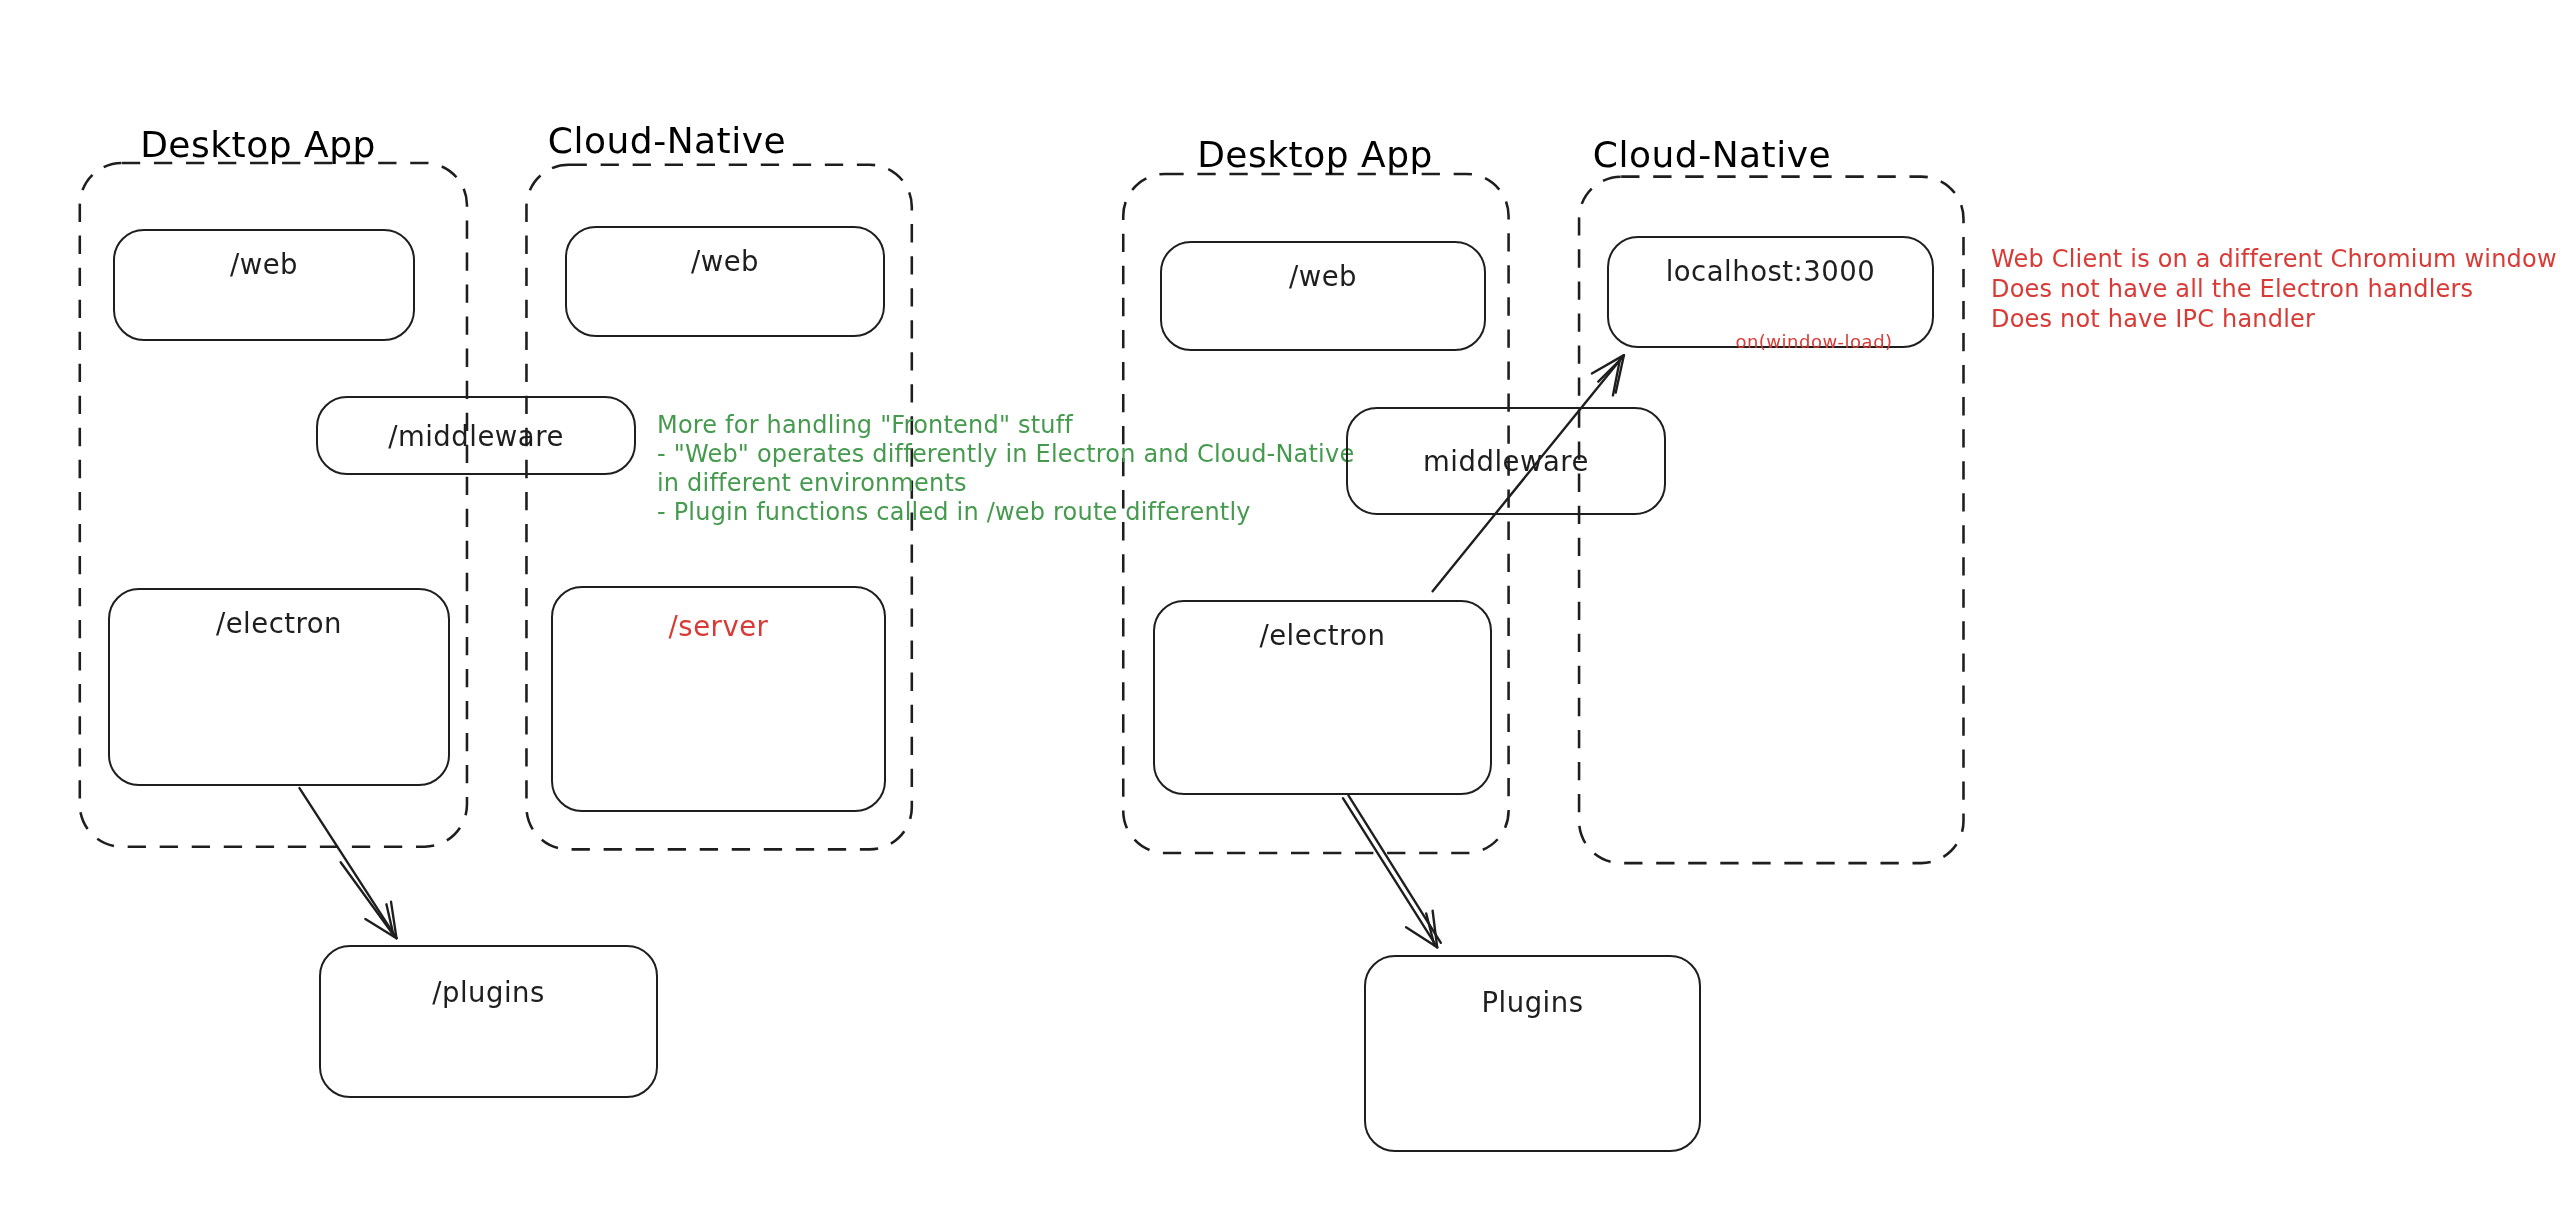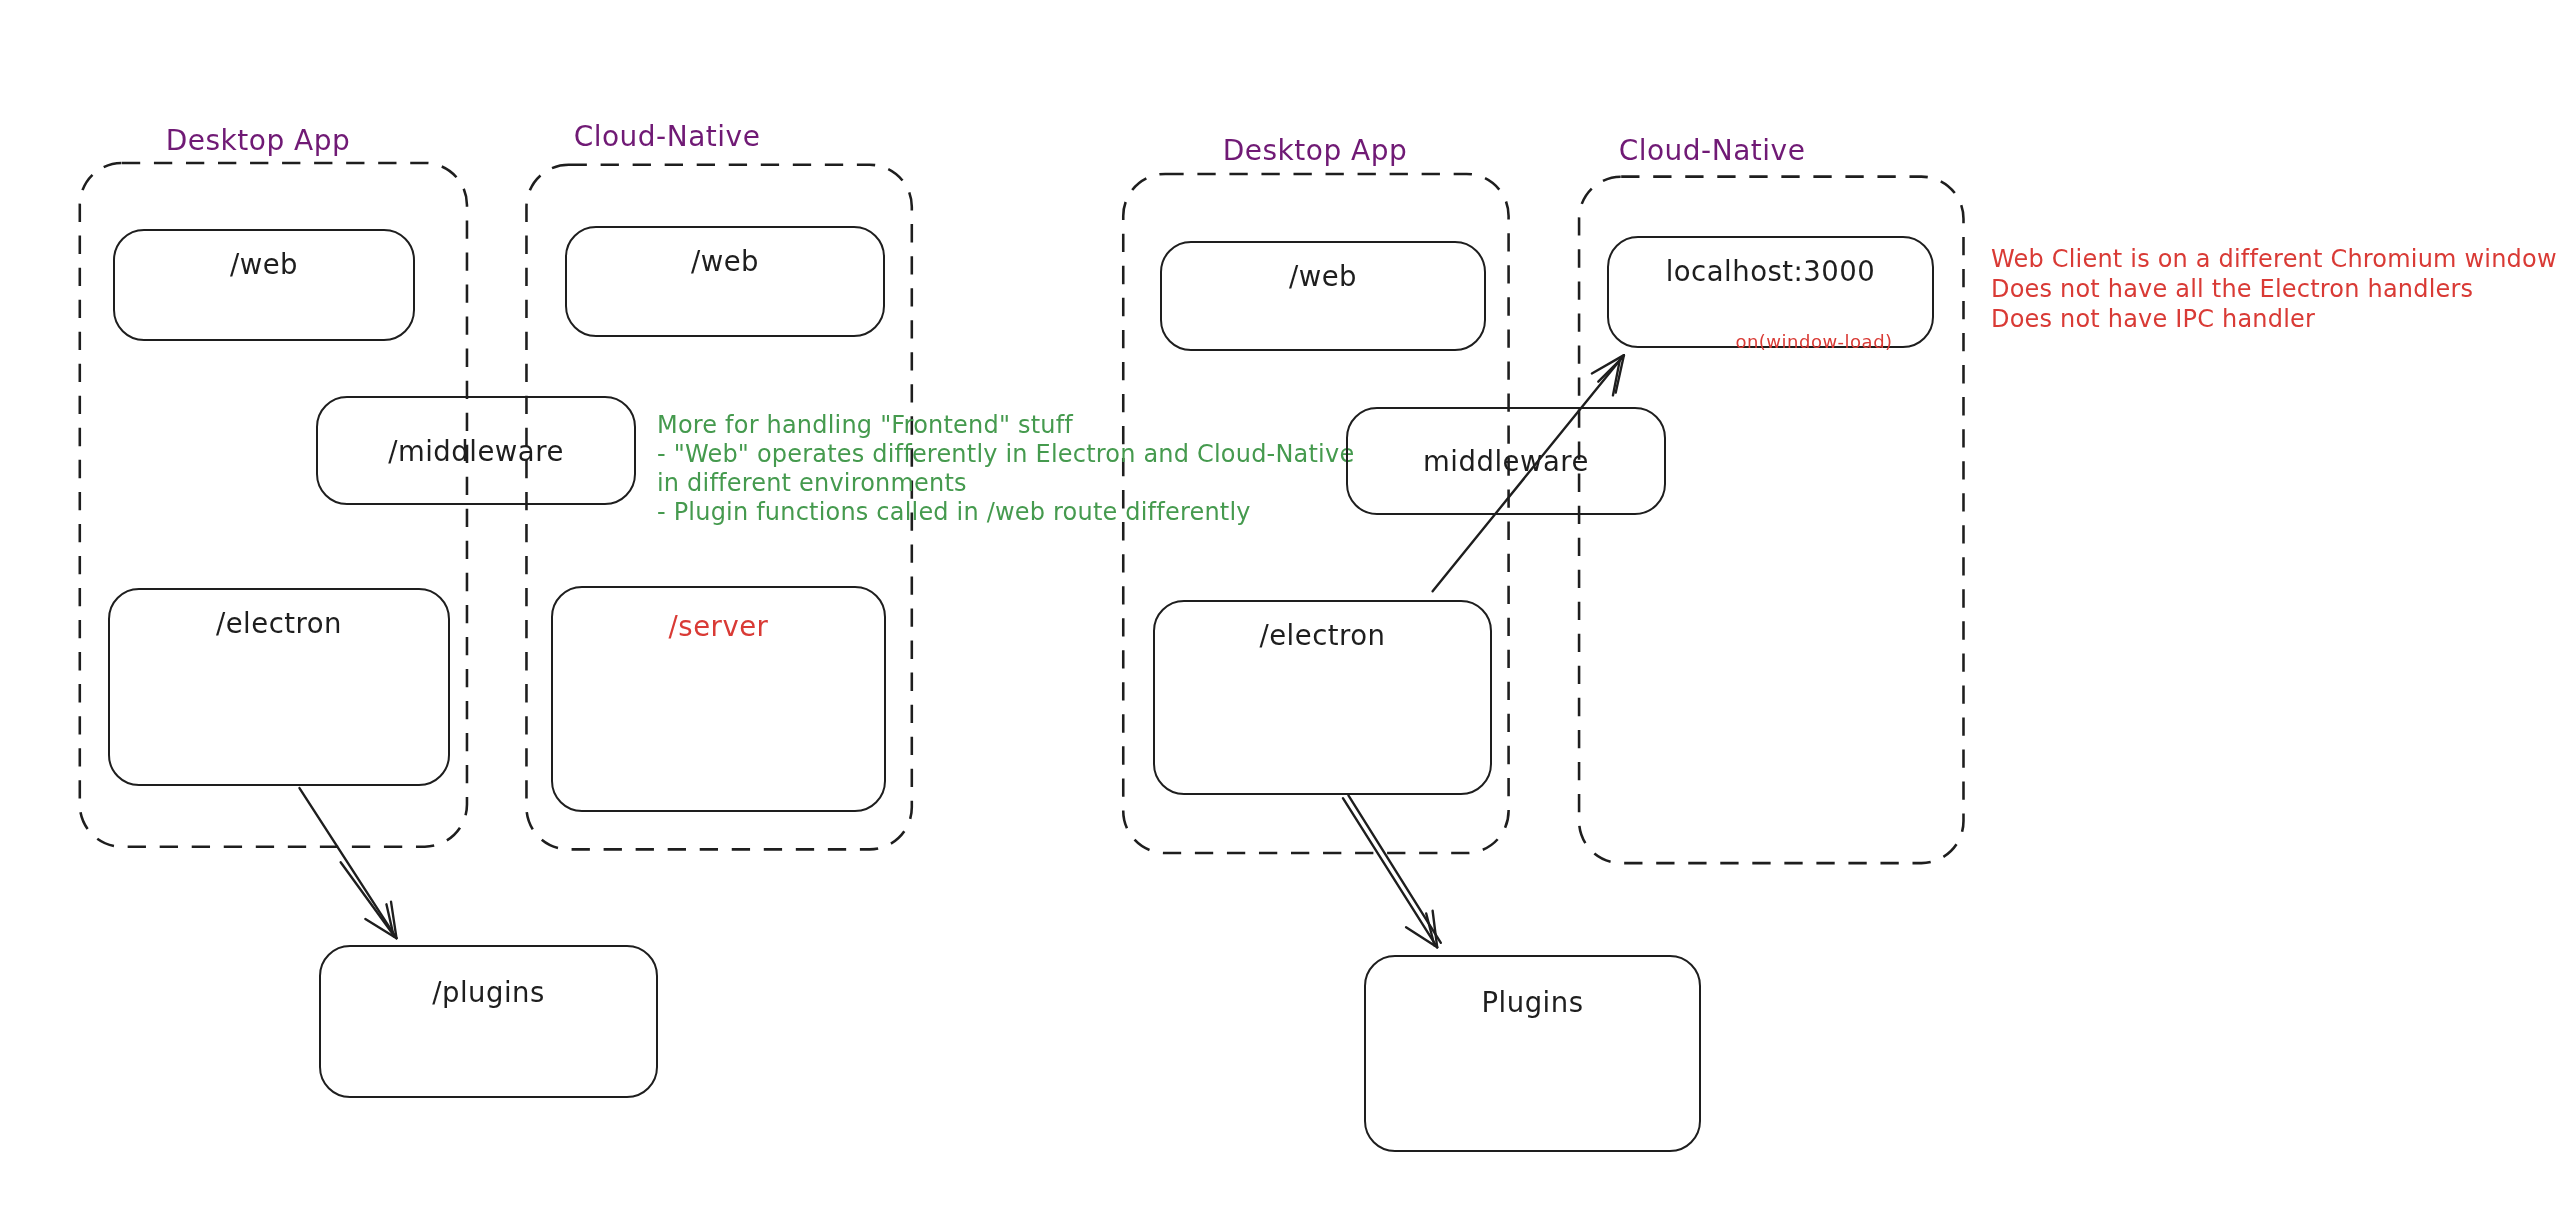--- a/index.html
+++ b/index.html
@@ -8,24 +8,24 @@
     width:2576px;height:1232px;
     background:#ffffff;
     font-family:"DejaVu Sans","Liberation Sans",sans-serif;
     color:#1e1e1e;
     overflow:hidden;
   }
   svg.overlay{position:absolute;left:0;top:0;width:2576px;height:1232px;}
   .container-title{
     position:absolute;
     transform:translateX(-50%);
-    font-size:28px;
+    font-size:36px;
     letter-spacing:0.5px;
     white-space:nowrap;
-    color:#701a75;
+    color:#000000;
   }
   .node{
     position:absolute;
     border:2.7px solid #1e1e1e;
     border-radius:31px;
     background:transparent;
     box-sizing:border-box;
     display:flex;
     justify-content:center;
     align-items:flex-start;
@@ -93,21 +93,21 @@
   <div class="container-title" style="left:667px;top:120px;">Cloud-Native</div>
 
   <div class="node" style="left:113px;top:229px;width:302px;height:112px;padding-top:16.5px;">
     <span class="node-label">/web</span>
   </div>
 
   <div class="node" style="left:565px;top:226px;width:320px;height:111px;padding-top:16.5px;">
     <span class="node-label">/web</span>
   </div>
 
-  <div class="node v-center" style="left:316px;top:396px;width:320px;height:109px;">
+  <div class="node v-center" style="left:316px;top:396px;width:320px;height:79px;">
     <span class="node-label">/middleware</span>
   </div>
 
   <div class="node" style="left:108px;top:588px;width:342px;height:198px;padding-top:16.5px;">
     <span class="node-label">/electron</span>
   </div>
 
   <div class="node" style="left:551px;top:586px;width:335px;height:226px;padding-top:22px;">
     <span class="node-label red">/server</span>
   </div>

